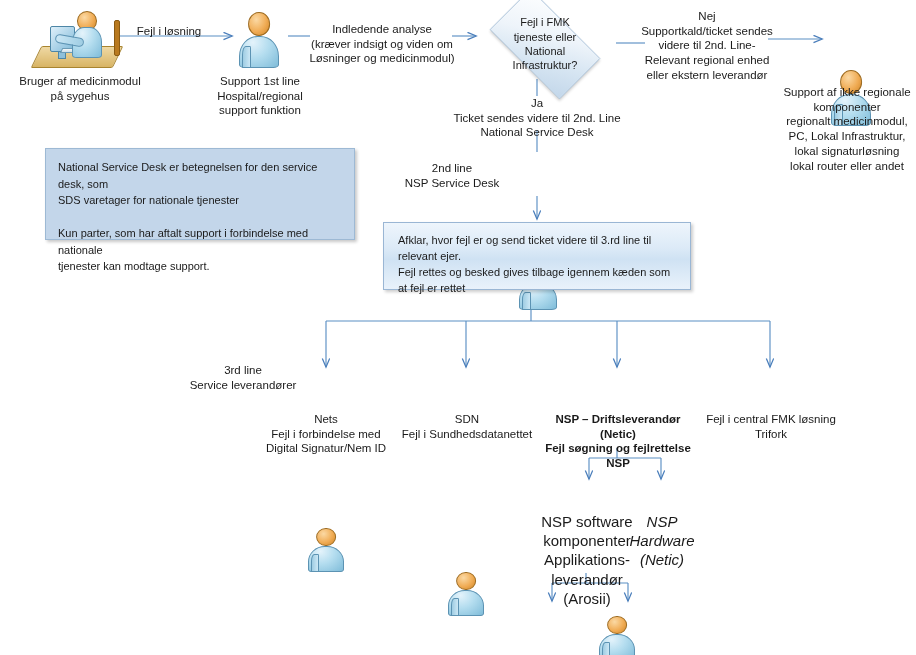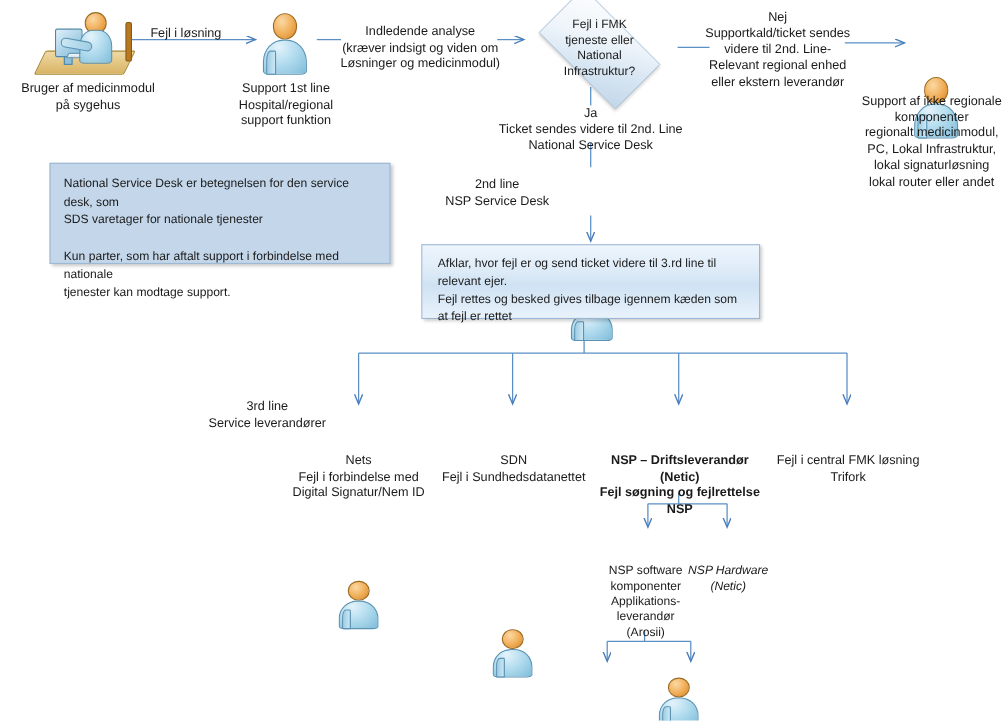--- a/index.html
+++ b/index.html
@@ -4,21 +4,21 @@
 <style>
   html,body{margin:0;padding:0;background:#ffffff;}
   body{
     width:916px;height:655px;position:relative;overflow:hidden;
     font-family:"Liberation Sans","DejaVu Sans",sans-serif;
     color:#1a1a1a;
   }
   .stage{position:absolute;left:0;top:0;width:916px;height:655px;}
   svg.wires{position:absolute;left:0;top:0;width:916px;height:655px;pointer-events:none;}
   .lbl{position:absolute;text-align:center;line-height:1.28;font-size:11.5px;color:#1a1a1a;white-space:pre-line;}
-  .lbl.sm{font-size:11px;}
+  .lbl.sm{font-size:15px;}
   .actor{position:absolute;}
   
   .person{position:relative;display:block;}
   .person .head{
     position:absolute;left:50%;top:0;transform:translateX(-50%);
     width:52%;height:42%;border-radius:50%;
     background:radial-gradient(ellipse at 36% 30%, #fbd9a4 0%, #f0ac55 55%, #cf8425 100%);
     border:1px solid #9c6a1f;box-sizing:border-box;
   }
   .person .body{

